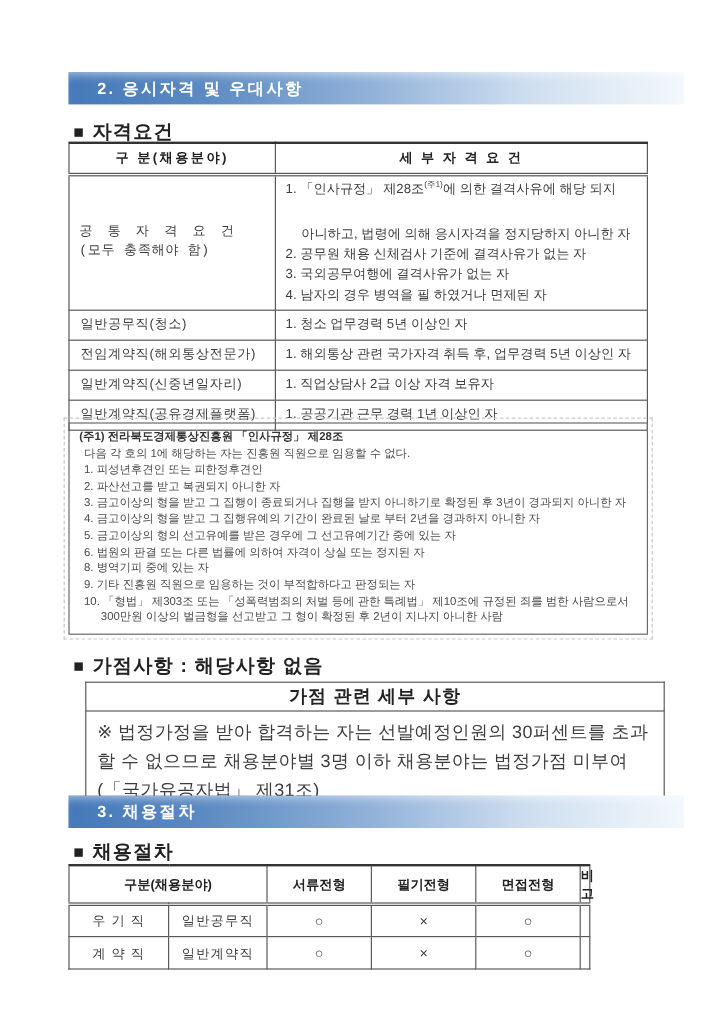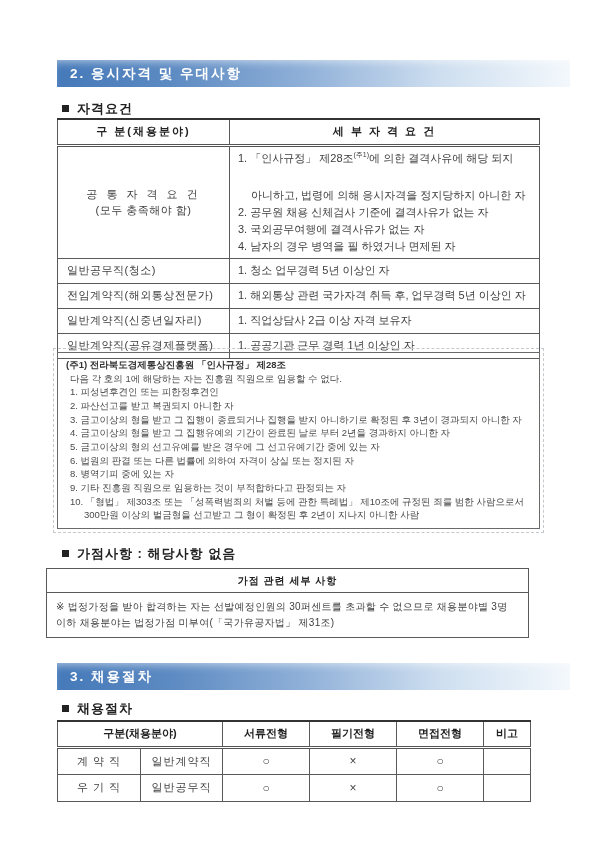--- a/index.html
+++ b/index.html
@@ -11,28 +11,28 @@
     position: relative;
     overflow: hidden;
   }
   .page { position: absolute; left: 0; top: 0; width: 600px; height: 849px; }
 
   
   .section-bar {
     position: absolute; left: 57px; width: 513px; height: 27px;
     background: linear-gradient(to right, #4579b9 0%, #5c8ac2 22%, #8fb0d8 48%, #cfdff0 75%, #f3f8fc 100%);
     color: #ffffff; font-weight: bold; font-size: 13.5px;
-    line-height: 27px; padding-left: 13px; letter-spacing: 2px;
+    line-height: 27px; padding-left: 24px; letter-spacing: 2px;
     box-shadow: inset 0 6px 8px -4px rgba(255,255,255,.55);
   }
 
   
   .bullet-heading {
     position: absolute; left: 62px;
-    font-size: 13px; font-weight: bold; color: #222;
+    font-size: 16px; font-weight: bold; color: #222;
     letter-spacing: 1px;
   }
   .bullet-heading .sq {
     display: inline-block; width: 7px; height: 7px; background: #222;
     margin-right: 8px; vertical-align: 1px;
   }
 
   table { border-collapse: collapse; table-layout: fixed; }
   td, th { border: 1px solid #5a5a5a; font-weight: normal; }
 
@@ -43,53 +43,53 @@
   }
   .qual-table { border-top: 2px solid #333; }
   .qual-table thead th {
     height: 26px; text-align: center; font-weight: bold; color: #222;
     border-bottom: 3px double #555; letter-spacing: 2px;
   }
   .qual-table .col-cat { width: 172px; }
   .qual-table td { padding: 3px 8px; vertical-align: middle; line-height: 1.5; }
   .qual-table td.cat { text-align: left; letter-spacing: 0.5px; height: 25px; padding-left: 9px; }
   .qual-table td.req { text-align: left; }
-  .common-cell div { text-align: center; letter-spacing: 3px; }
+  .common-cell div { text-align: left; letter-spacing: 3px; font-family: Liberation Mono, monospace; }
   .common-cell div.sub { letter-spacing: 0.5px; }
   .req-line { line-height: 1.55; }
   .req-line .cont { padding-left: 13px; display: block; margin-top: 20px; }
   sup.note-ref { font-size: 7px; vertical-align: 5px; }
 
   
   .note-box {
     position: absolute; left: 57px; top: 352px; width: 483px;
     border: 1px solid #6a6a6a;
     outline: 1px dashed #c4c9ce; outline-offset: 3px;
     padding: 5px 8px 6px 8px;
     font-size: 9.5px; color: #4a4a4a; line-height: 1.44;
   }
   .note-box .note-title { font-weight: bold; color: #333; }
   .note-box .note-item { padding-left: 14px; text-indent: -10px; }
   .note-box .note-item.ten { padding-left: 18px; text-indent: -14px; }
 
   
   .bonus-table {
-    position: absolute; left: 46px; top: 568px; width: 483px;
-    font-size: 10px;
+    position: absolute; left: 71px; top: 568px; width: 483px;
+    font-size: 15px;
   }
   .bonus-table th {
     height: 24px; text-align: center; font-weight: bold; color: #222; letter-spacing: 1px;
   }
   .bonus-table td {
     padding: 6px 9px; line-height: 1.6; text-align: left; letter-spacing: 0.3px;
   }
 
   
   .proc-table {
-    position: absolute; left: 57px; top: 720px; width: 474px;
+    position: absolute; left: 57px; top: 720px; width: 435px;
     font-size: 11px; border-top: 2px solid #333;
   }
   .proc-table thead th {
     height: 26px; text-align: center; font-weight: bold; color: #222;
     border-bottom: 3px double #555;
   }
   .proc-table td { height: 27px; text-align: center; letter-spacing: 1px; }
   .proc-table .c1 { width: 83px; }
   .proc-table .c2 { width: 82px; }
   .proc-table .c3, .proc-table .c4, .proc-table .c5 { width: 87px; }
@@ -199,31 +199,31 @@
       <tr>
         <th colspan="2">구분(채용분야)</th>
         <th>서류전형</th>
         <th>필기전형</th>
         <th>면접전형</th>
         <th>비고</th>
       </tr>
     </thead>
     <tbody>
       <tr>
+        <td>우 기 직</td>
+        <td>일반공무직</td>
+        <td class="sym">○</td>
+        <td class="sym">×</td>
+        <td class="sym">○</td>
+        <td></td>
+      </tr>
+      <tr>
         <td>계 약 직</td>
         <td>일반계약직</td>
         <td class="sym">○</td>
         <td class="sym">×</td>
         <td class="sym">○</td>
         <td></td>
       </tr>
-      <tr>
-        <td>우 기 직</td>
-        <td>일반공무직</td>
-        <td class="sym">○</td>
-        <td class="sym">×</td>
-        <td class="sym">○</td>
-        <td></td>
-      </tr>
     </tbody>
   </table>
 
 </div>
 
 </body></html>

